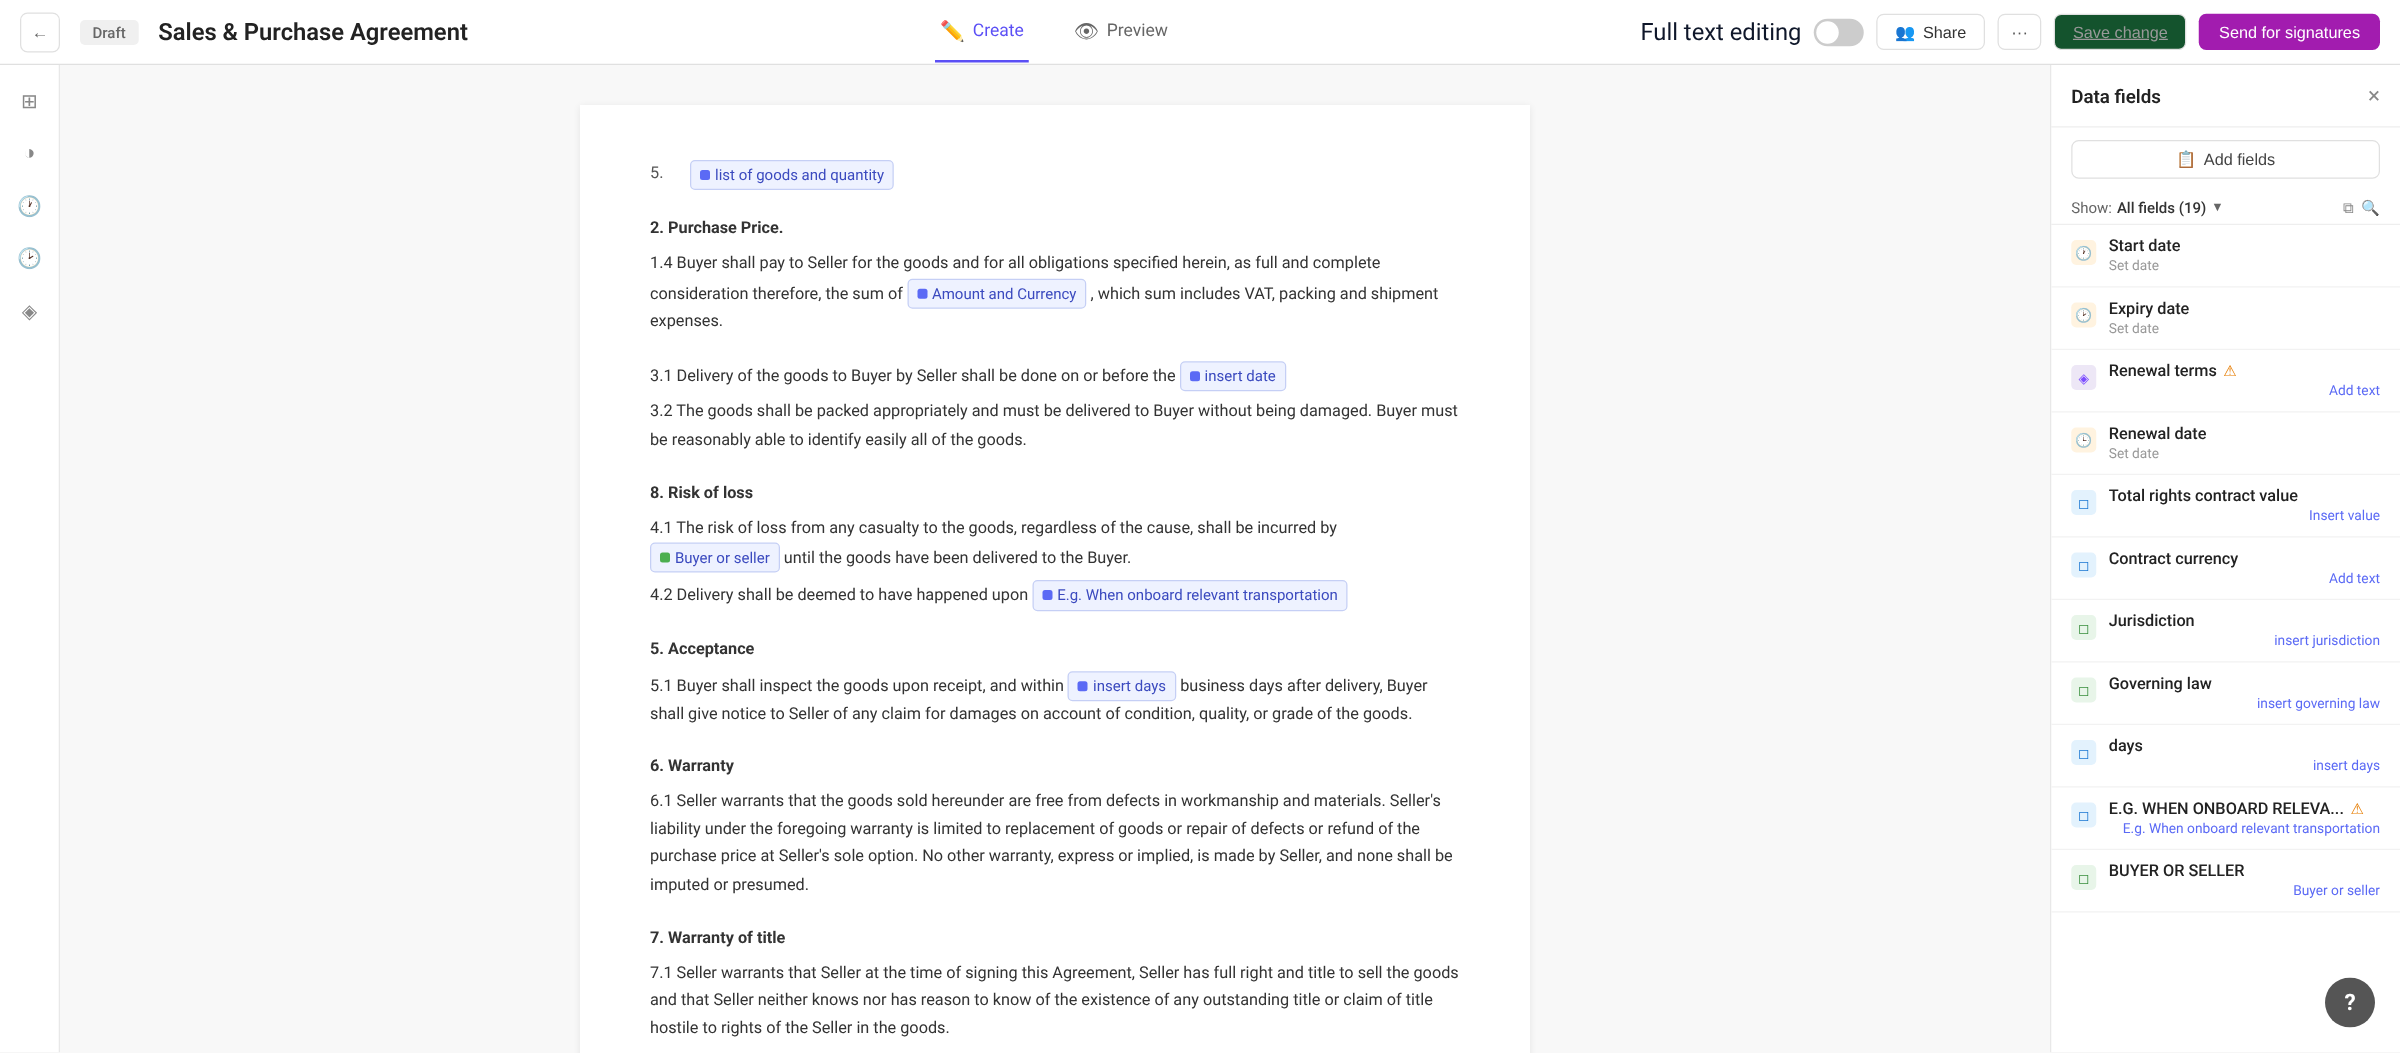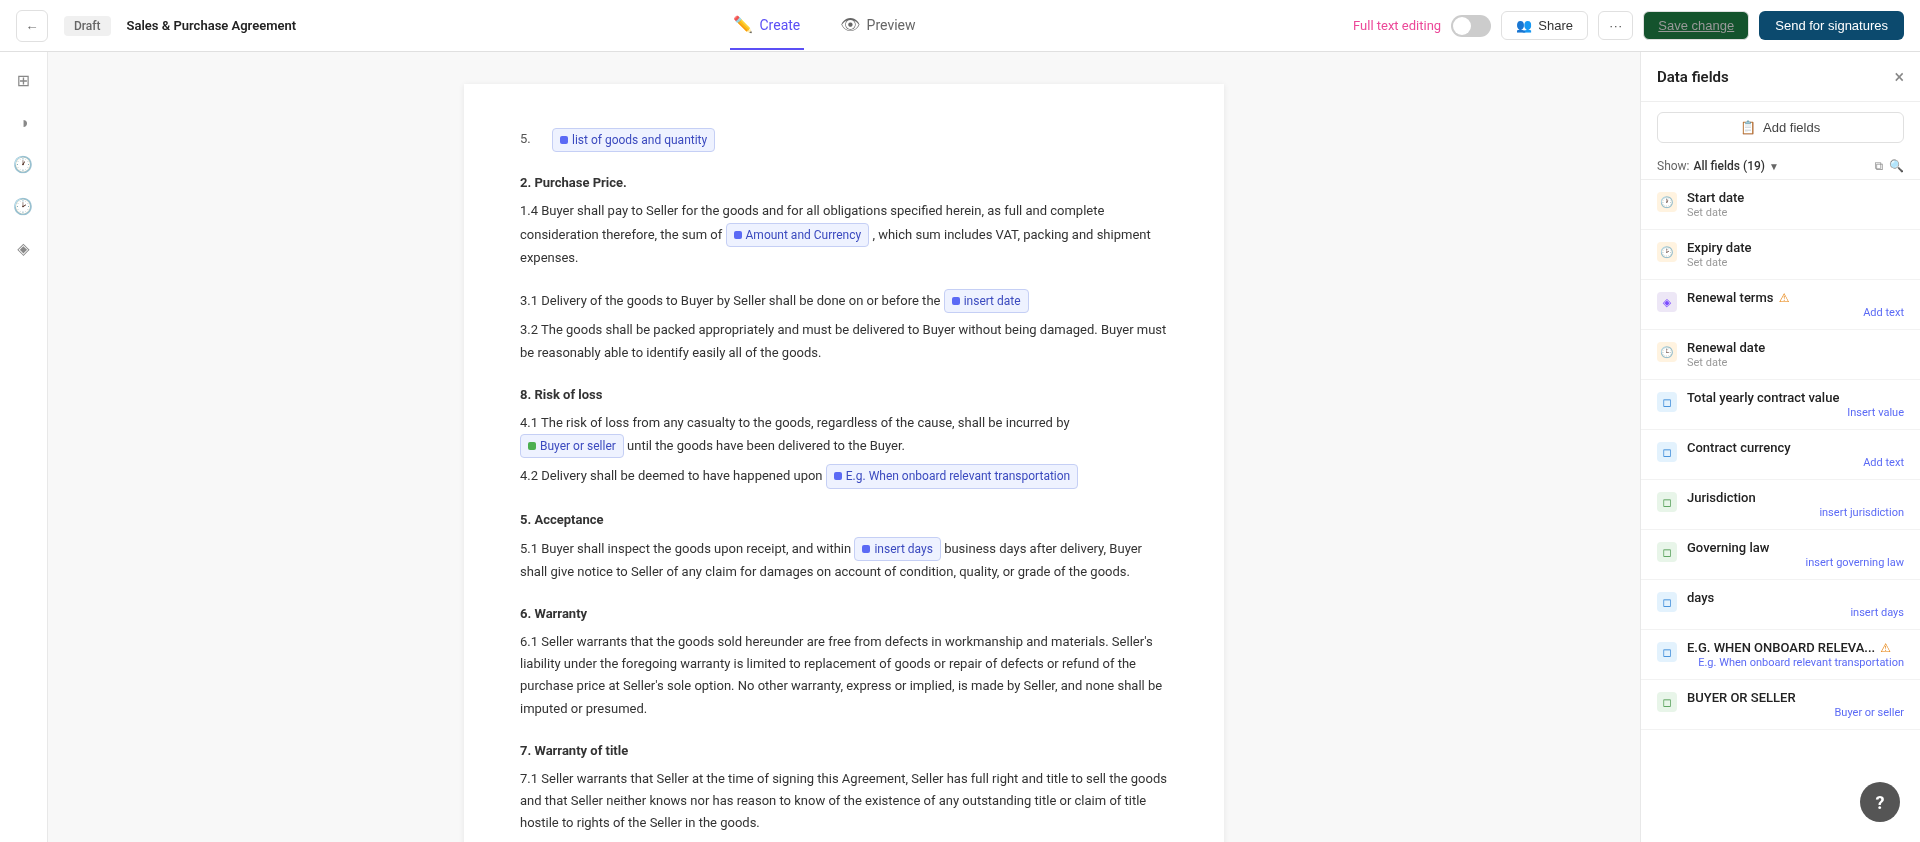--- a/index.html
+++ b/index.html
@@ -12,30 +12,30 @@
     }
     .back-btn {
       width: 32px; height: 32px; border-radius: 6px; border: 1px solid #e0e0e0;
       display: flex; align-items: center; justify-content: center; cursor: pointer;
       background: #fff; color: #666;
     }
     .draft-badge {
       background: #f0f0f0; border-radius: 4px; padding: 3px 10px;
       font-size: 12px; color: #666; font-weight: 500;
     }
-    .doc-title { font-size: 13px; font-weight: 600; color: #222; }
+    .doc-title { font-size: 19px; font-weight: 600; color: #222; }
     .topbar-center { flex: 1; display: flex; justify-content: center; align-items: center; gap: 32px; }
     .tab-item {
       display: flex; align-items: center; gap: 6px; padding: 14px 4px;
       font-size: 14px; cursor: pointer; color: #666; border-bottom: 2px solid transparent;
     }
     .tab-item.active { color: #5b4ff5; border-bottom: 2px solid #5b4ff5; }
     .tab-icon { font-size: 16px; }
     .topbar-right { display: flex; align-items: center; gap: 10px; }
-    .full-text-label { font-size: 13px; color: #ec4899; }
+    .full-text-label { font-size: 19px; color: #0f172a; }
     .toggle {
       width: 40px; height: 22px; background: #ccc; border-radius: 11px;
       position: relative; cursor: pointer;
     }
     .toggle-knob {
       width: 18px; height: 18px; background: #fff; border-radius: 50%;
       position: absolute; top: 2px; left: 2px; transition: left 0.2s;
     }
     .btn-share {
       display: flex; align-items: center; gap: 6px;
@@ -44,21 +44,21 @@
     }
     .btn-more {
       border: 1px solid #e0e0e0; background: #fff; border-radius: 6px;
       padding: 6px 10px; cursor: pointer; color: #555;
     }
     .btn-save {
       border: 1px solid #e0e0e0; background: #14532d; border-radius: 6px;
       padding: 6px 14px; cursor: pointer; font-size: 13px; color: #999; text-decoration: underline;
     }
     .btn-send {
-      background: #0c4a6e; border: none; border-radius: 6px;
+      background: #a21caf; border: none; border-radius: 6px;
       padding: 7px 16px; cursor: pointer; font-size: 13px; color: #fff; font-weight: 500;
     }
 
     
     .main-layout { display: flex; flex: 1; overflow: hidden; }
 
     
     .icon-panel {
       width: 48px; background: #fff; border-right: 1px solid #e8e8e8;
       display: flex; flex-direction: column; align-items: center; padding-top: 12px; gap: 10px;
@@ -334,21 +334,21 @@
         <div class="field-icon fi-clock">🕒</div>
         <div class="field-info">
           <div class="field-name">Renewal date</div>
           <div class="field-sub">Set date</div>
         </div>
       </div>
 
       <div class="field-item">
         <div class="field-icon fi-blue">◻</div>
         <div class="field-info">
-          <div class="field-name">Total yearly contract value</div>
+          <div class="field-name">Total rights contract value</div>
           <div class="field-sub blue">Insert value</div>
         </div>
       </div>
 
       <div class="field-item">
         <div class="field-icon fi-blue">◻</div>
         <div class="field-info">
           <div class="field-name">Contract currency</div>
           <div class="field-sub blue">Add text</div>
         </div>

